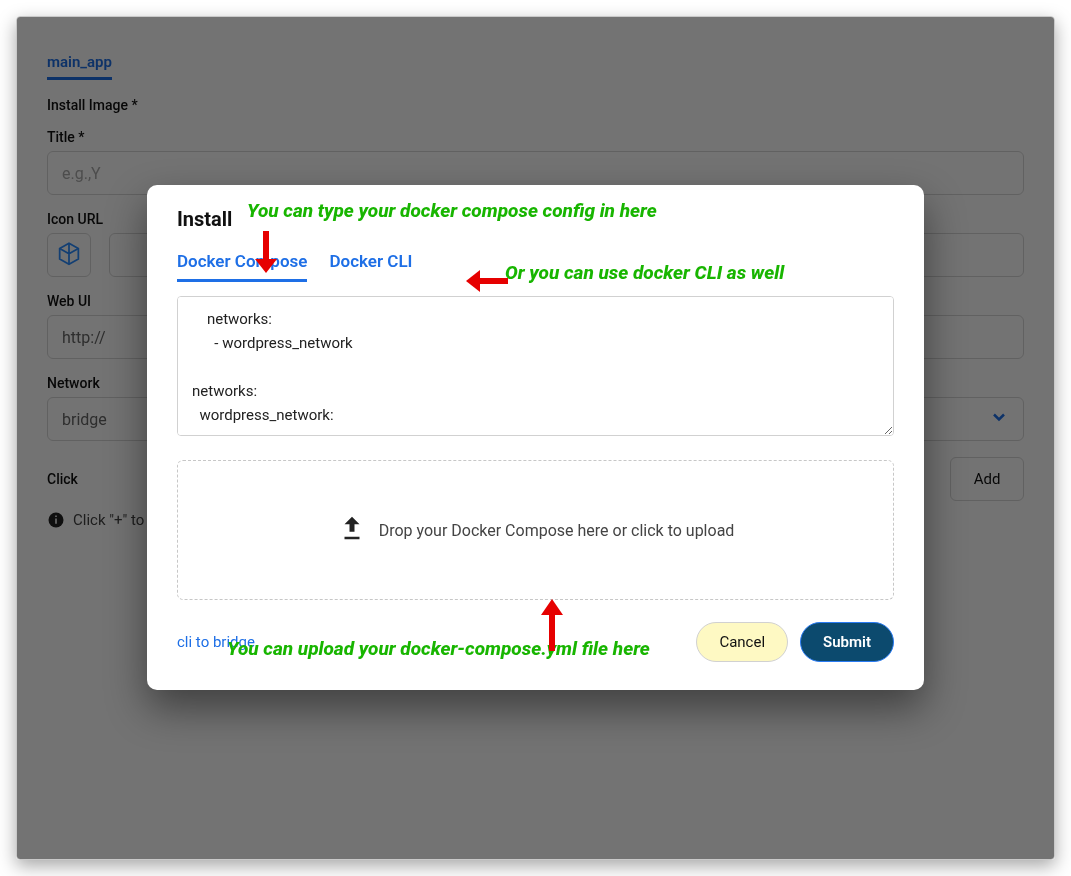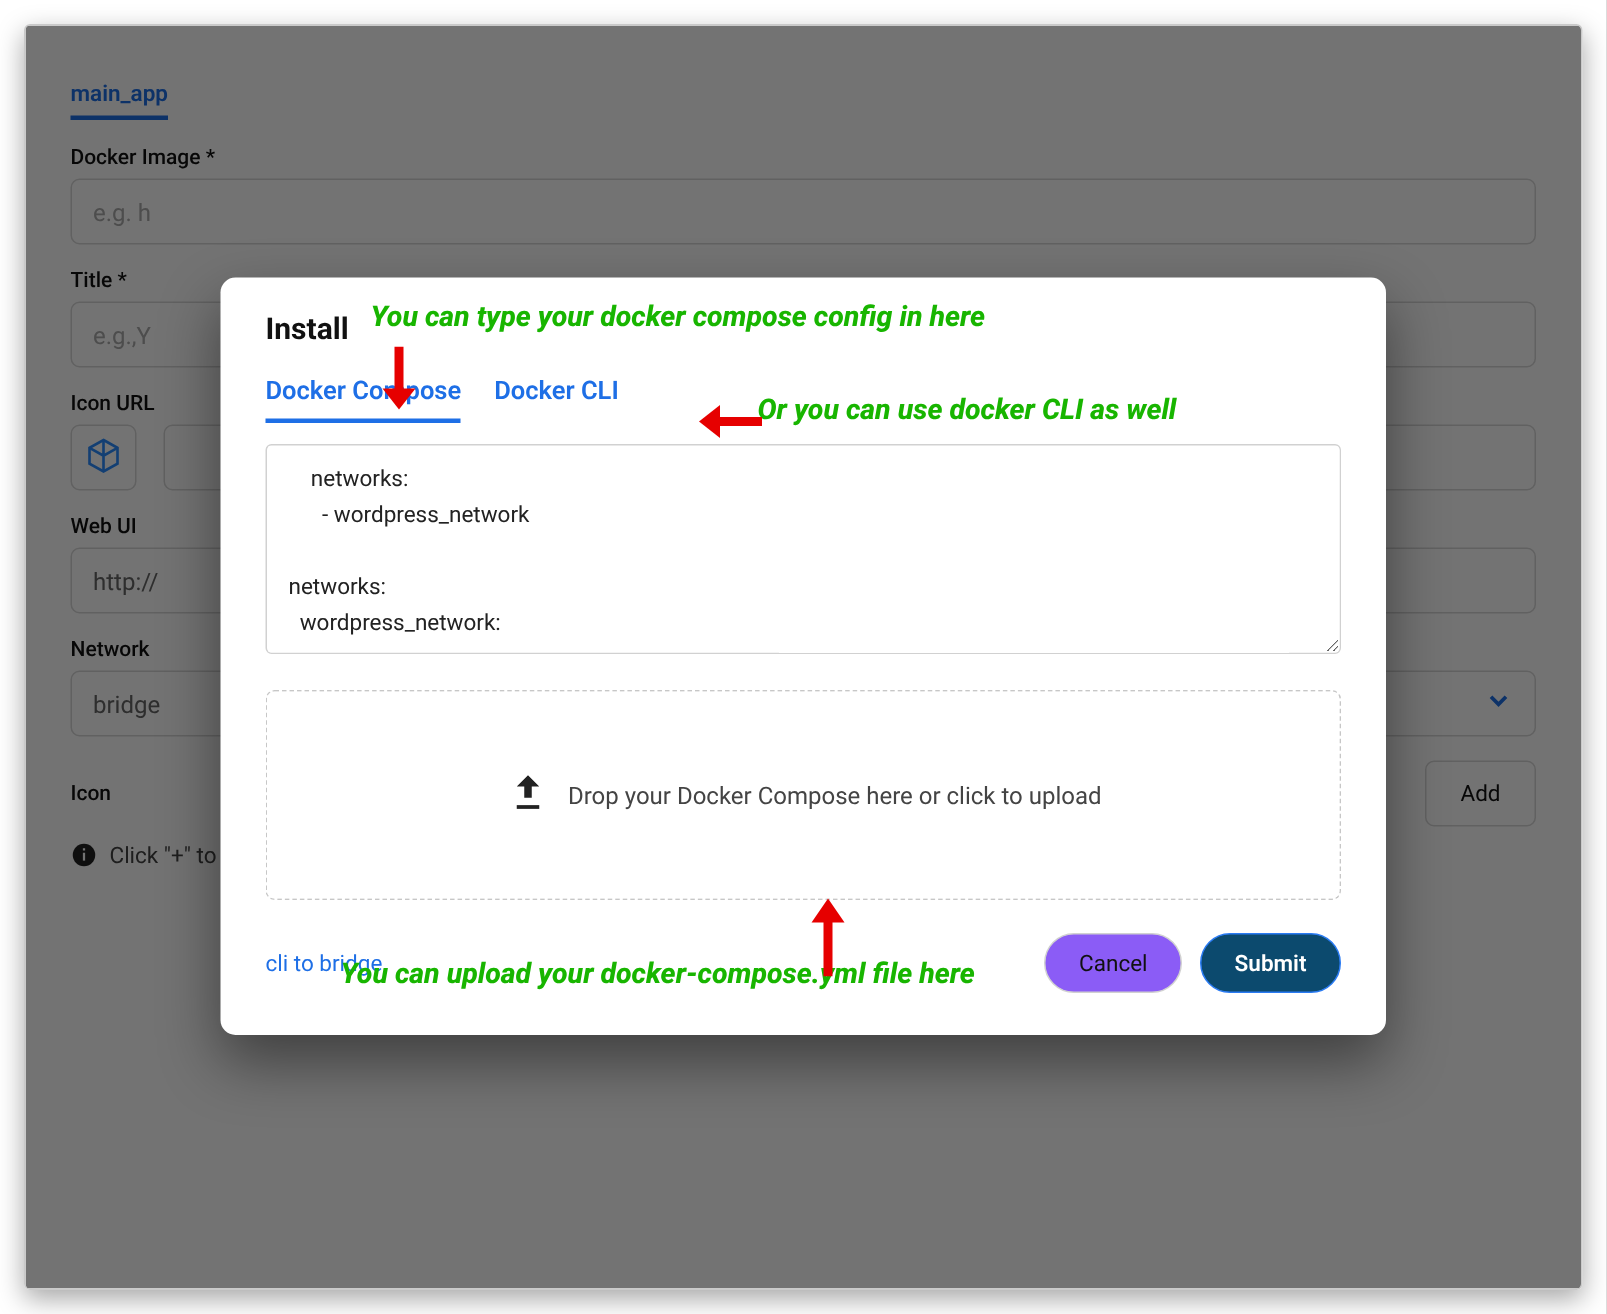--- a/index.html
+++ b/index.html
@@ -52,21 +52,21 @@
     padding:10px 14px; font-family:inherit; font-size:15px; color:#222; resize:both; line-height:1.6;
   }
   .drop {
     margin-top:20px; border:1px dashed #c7c7c7; border-radius:6px; height:140px;
     display:flex; flex-direction:row; align-items:center; justify-content:center; gap:12px; color:#444; cursor:pointer;
   }
   .drop .up { color:#222; }
   .mfoot { margin-top:22px; display:flex; align-items:center; justify-content:space-between;}
   .link { color:#1e6fe6; font-size:15px; cursor:pointer;}
   .btns { display:flex; gap:12px;}
-  .btn  { border:1px solid #d1d1d1; background:#8b5cf6; color:#111; border-radius:24px; padding:10px 22px; font-size:15px; cursor:pointer;}
+  .btn  { border:1px solid #d1d1d1; background:#fef9c3; color:#111; border-radius:24px; padding:10px 22px; font-size:15px; cursor:pointer;}
   .btn.primary { background:#0c4a6e; color:#fff; border-color:#2a7bf3; font-weight:600;}
 
   
   .ann { position:absolute; color:#18b500; font-weight:800; font-style:italic; font-size:19px; pointer-events:none; }
   .arrow-down { position:absolute; left:234px; top:214px; }
   .arrow-left1 { position:absolute; left:447px; top:251px; }
   .arrow-up   { position:absolute; left:520px; top:578px; }
 
   svg.i { width:22px; height:22px; }
 </style>
@@ -75,24 +75,21 @@
 
 <div class="wrap">
 
   <div class="page">
 
     <div class="subtabs">
       <div class="subtab">main_app</div>
     </div>
 
     <div class="field">
-      <label class="lbl">Docker Image *</label>
-      <div class="input">
-        <span style="color:#aaa;">e.g. h</span>
-      </div>
+      <label class="lbl">Install Image *</label>
     </div>
 
     <div class="field">
       <label class="lbl">Title *</label>
       <div class="input">
         <span style="color:#aaa;">e.g.,Y</span>
       </div>
     </div>
 
     <div class="field">
@@ -122,21 +119,21 @@
         <span>
           <svg width="20" height="20" viewBox="0 0 24 24" stroke="#1e6fe6" stroke-width="3" fill="none">
               <path d="M6 9l6 6 6-6"></path>
             </svg>
         </span>
       </div>
     </div>
 
     <div class="field">
       <div style="display:flex; justify-content:space-between; align-items:center;">
-        <label class="lbl" style="margin:0;">Icon</label>
+        <label class="lbl" style="margin:0;">Click</label>
         <button class="addbtn">Add</button>
       </div>
       <div class="muted">
         <svg width="18" height="18" viewBox="0 0 24 24" fill="#222">
             <circle cx="12" cy="12" r="10"></circle>
             <rect x="11" y="10" width="2" height="7" fill="#fff"></rect>
             <rect x="11" y="6" width="2" height="2" fill="#fff"></rect>
           </svg>
         <span>Click "+" to add one.</span>
       </div>

